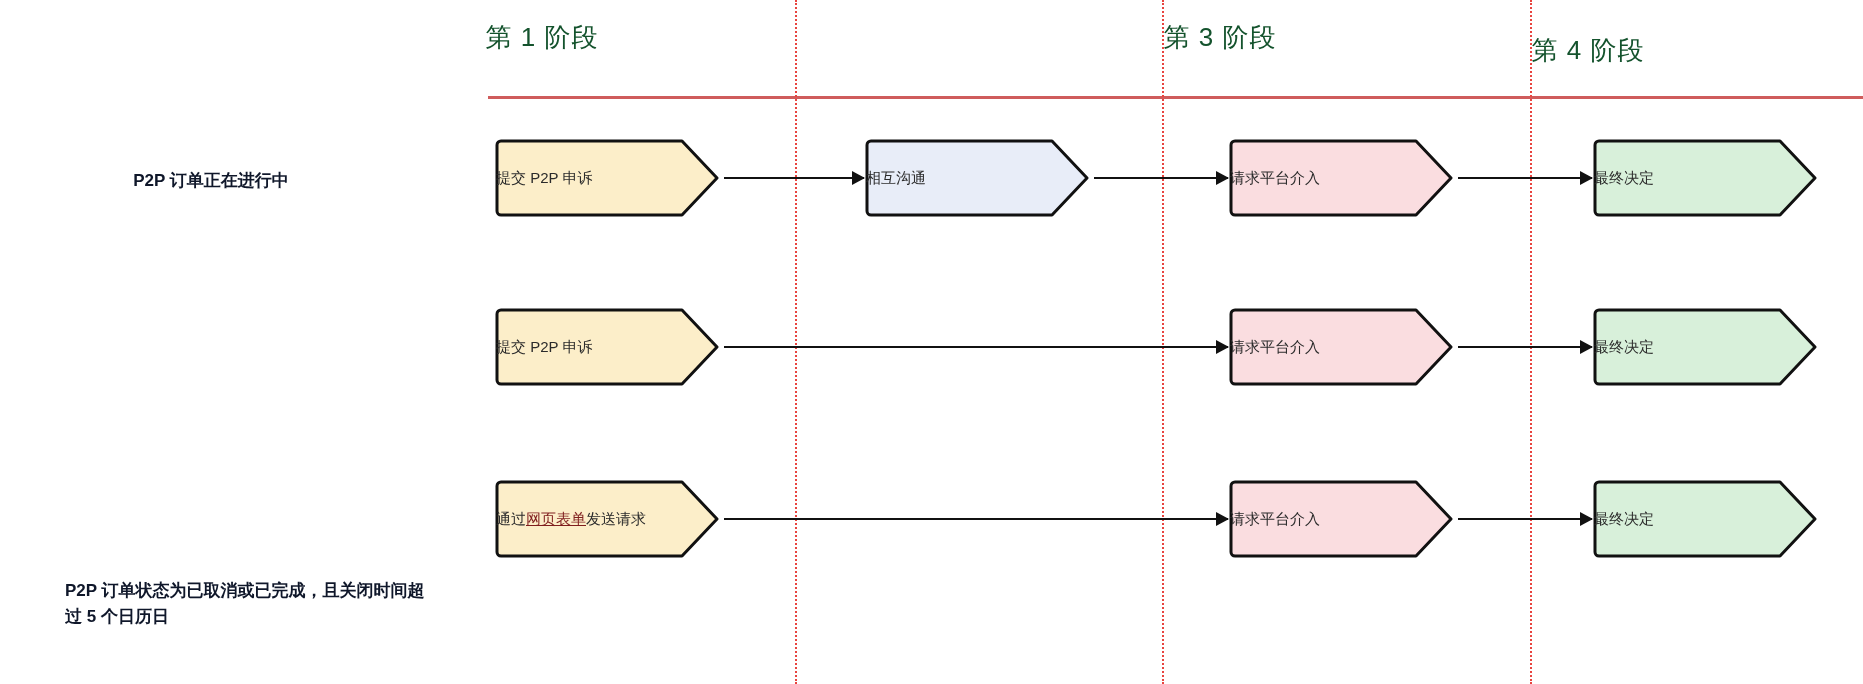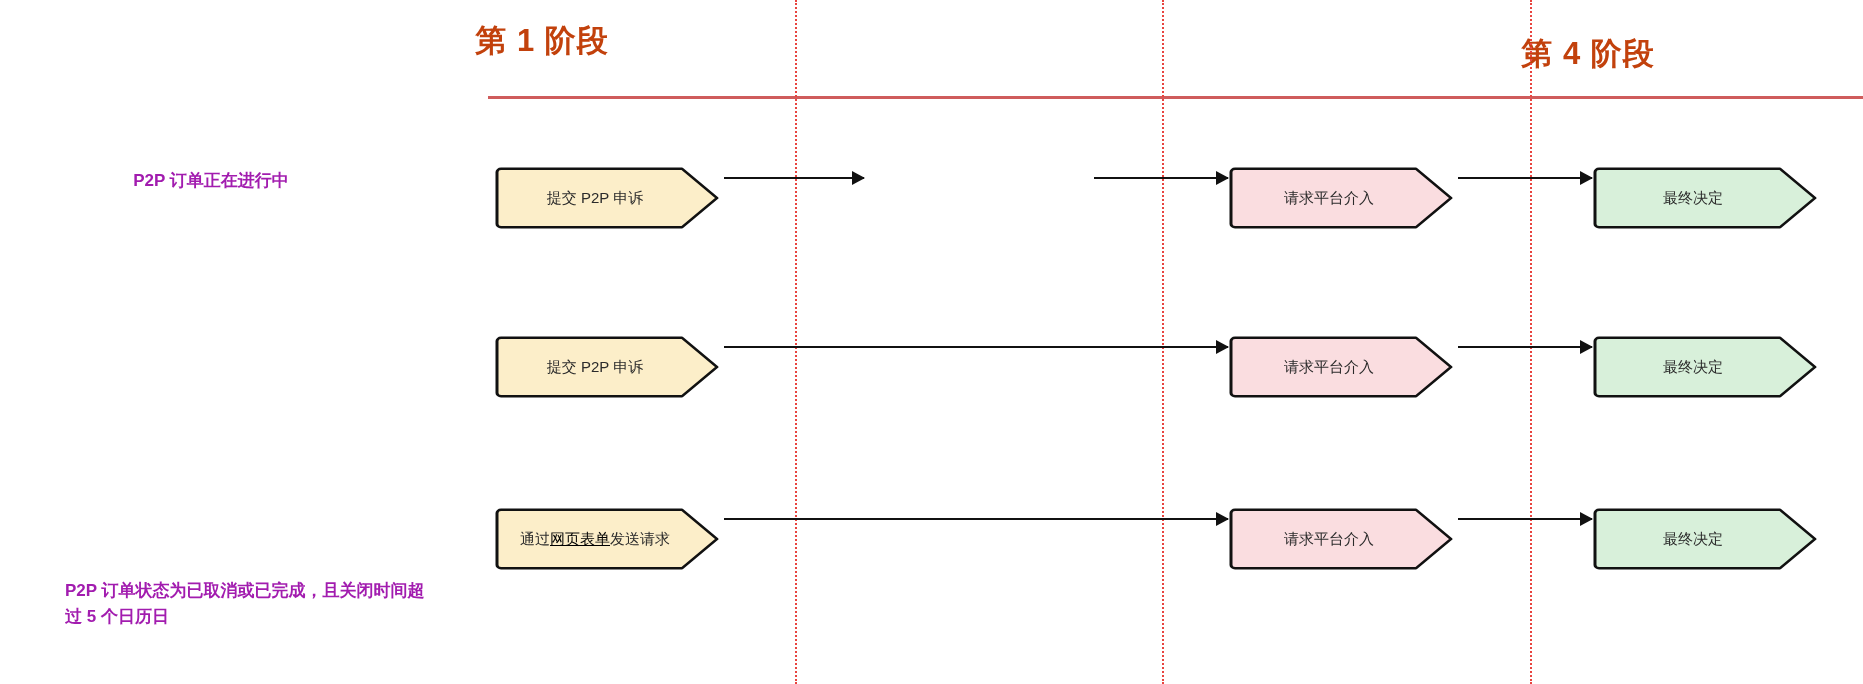--- a/index.html
+++ b/index.html
@@ -17,23 +17,23 @@
     height: 684px;
     background: #ffffff;
     overflow: hidden;
   }
 
   
   .phase-title {
     position: absolute;
     top: 20px;
     text-align: center;
-    font-size: 31px;
-    font-weight: bold;
-    color: #c2410c;
+    font-size: 26px;
+    font-weight: normal;
+    color: #14532d;
     letter-spacing: 1px;
     white-space: nowrap;
   }
   .header-rule {
     position: absolute;
     left: 488px;
     top: 96px;
     width: 1375px;
     height: 3px;
     background: #cf5c5c;
@@ -44,57 +44,56 @@
     width: 0;
     height: 684px;
     border-left: 2px dotted #e8443f;
   }
 
   
   .row-label {
     position: absolute;
     font-size: 17px;
     font-weight: bold;
-    color: #a21caf;
+    color: #0f172a;
     line-height: 1.55;
     text-align: left;
   }
   .row-label.centered {
     text-align: center;
   }
 
   
   .chevron {
     position: absolute;
-    height: 60px;
+    height: 76px;
     display: flex;
     align-items: center;
-    justify-content: center;
+    justify-content: flex-start;
     box-sizing: border-box;
-    margin-top: 28px;
   }
   .chevron svg {
     position: absolute;
     left: 0;
     top: 0;
     width: 100%;
     height: 100%;
     overflow: visible;
   }
   .chevron .node-text {
     position: relative;
     z-index: 2;
     font-size: 15px;
     color: #2b2b2b;
     white-space: nowrap;
     text-align: center;
     padding-right: 24px;
   }
   .chevron .node-text .lnk {
-    color: #000000;
+    color: #7f1d1d;
   }
 
   
   .connector {
     position: absolute;
     height: 2px;
     background: #111111;
   }
   .connector::after {
     content: "";
@@ -107,39 +106,46 @@
     border-top: 7px solid transparent;
     border-bottom: 7px solid transparent;
   }
 </style>
 </head>
 <body>
 
 <div id="canvas">
 
   <div class="phase-title" style="left:412px; width:260px;">第 1 阶段</div>
+  <div class="phase-title" style="left:1090px; width:260px;">第 3 阶段</div>
   <div class="phase-title" style="left:1458px; width:260px;margin-top:13px;">第 4 阶段</div>
 
   <div class="header-rule"></div>
 
   <div class="phase-divider" style="left:795px;"></div>
   <div class="phase-divider" style="left:1162px;"></div>
   <div class="phase-divider" style="left:1530px;"></div>
 
   <div class="row-label centered" style="left:26px; top:168px; width:370px;">P2P 订单正在进行中</div>
 
   <div class="chevron" style="left:496px; top:140px; width:222px;">
     <svg viewBox="0 0 222 76" preserveAspectRatio="none">
       <path d="M5 1 H186 L221 38 L186 75 H5 A4 4 0 0 1 1 71 V5 A4 4 0 0 1 5 1 Z" fill="#fceec9" stroke="#111111" stroke-width="3" stroke-linejoin="round"></path>
     </svg>
     <span class="node-text">提交 P2P 申诉</span>
   </div>
 
   <div class="connector" style="left:724px; top:177px; width:140px;"></div>
 
+  <div class="chevron" style="left:866px; top:140px; width:222px;">
+    <svg viewBox="0 0 222 76" preserveAspectRatio="none">
+      <path d="M5 1 H186 L221 38 L186 75 H5 A4 4 0 0 1 1 71 V5 A4 4 0 0 1 5 1 Z" fill="#e8edf8" stroke="#111111" stroke-width="3" stroke-linejoin="round"></path>
+    </svg>
+    <span class="node-text">相互沟通</span>
+  </div>
 
   <div class="connector" style="left:1094px; top:177px; width:134px;"></div>
 
   <div class="chevron" style="left:1230px; top:140px; width:222px;">
     <svg viewBox="0 0 222 76" preserveAspectRatio="none">
       <path d="M5 1 H186 L221 38 L186 75 H5 A4 4 0 0 1 1 71 V5 A4 4 0 0 1 5 1 Z" fill="#fadde0" stroke="#111111" stroke-width="3" stroke-linejoin="round"></path>
     </svg>
     <span class="node-text">请求平台介入</span>
   </div>
 

